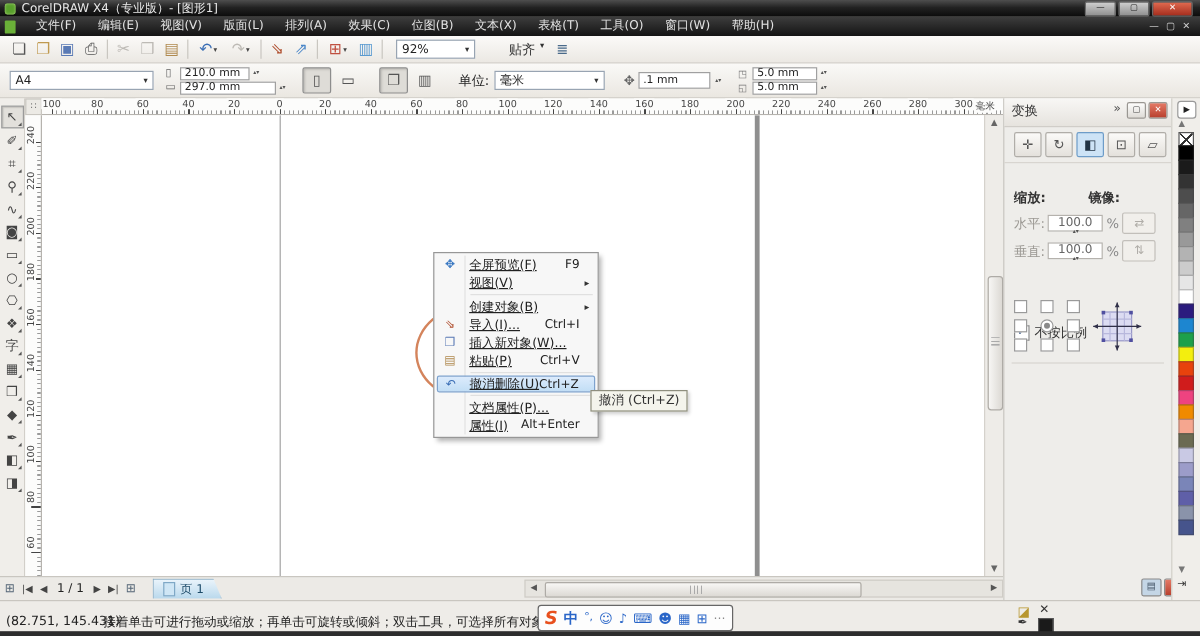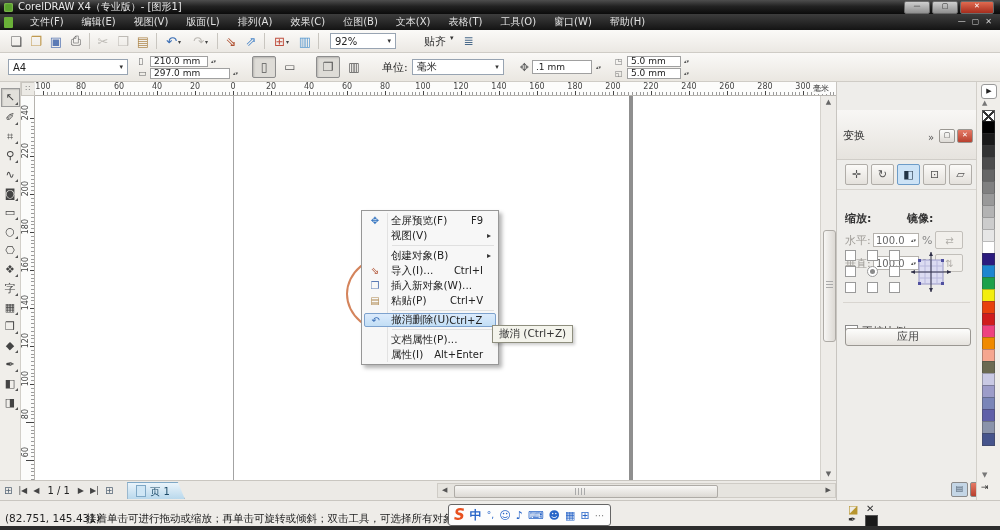--- a/index.html
+++ b/index.html
@@ -90,55 +90,55 @@
   #page-edge-left{position:absolute;left:198px;top:0;bottom:0;width:1px;background:#a3a3a3;}
   #page-edge-right{position:absolute;left:594px;top:0;bottom:0;width:4px;background:#8f8f8f;}
   #ellipse{position:absolute;left:311px;top:158px;width:90px;height:76px;border:2px solid #d4845c;border-radius:50%;}
 
   
   #ctxmenu{position:absolute;left:361px;top:210px;width:132px;background:#f7f7f7;border:1px solid #979797;
            box-shadow:3px 3px 4px rgba(0,0,0,.3);padding:2px 2px;z-index:6;}
   #ctxmenu::before{content:"";position:absolute;left:25px;top:2px;bottom:2px;width:1px;background:#e2e2e2;}
   .cm-row{display:flex;align-items:center;height:15px;font-size:10.5px;position:relative;}
   .cm-icon{width:22px;text-align:center;font-size:10px;}
-  .cm-label{flex:1;padding-left:5px;white-space:nowrap;}
+  .cm-label{flex:1;padding-left:5px;white-space:nowrap;text-decoration:underline;}
   .cm-shortcut{padding-right:4px;color:#222;font-size:10px;}
   .cm-sub{width:9px;font-size:8px;color:#333;}
   .cm-row.hl{background:linear-gradient(#dcebfc,#c2def5);border:1px solid #7da2ce;border-radius:2px;height:14px;box-sizing:border-box;}
   .cm-row.sep{height:5px;}
   .cm-row.sep::after{content:"";position:absolute;left:28px;right:2px;top:2px;height:1px;background:#e0e0e0;}
   #ctx-tooltip{position:absolute;left:492px;top:325px;background:#f4f4ec;border:1px solid #8e8e7e;
                padding:1px 6px;font-size:10.5px;color:#333;z-index:7;box-shadow:2px 2px 3px rgba(0,0,0,.2);}
 
   
   #vscroll{left:820px;top:96px;width:16px;height:384px;background:#eeece8;border-left:1px solid #d5d2cc;box-sizing:border-box;}
   .sarrow{position:absolute;left:0;width:100%;height:12px;text-align:center;font-size:7px;color:#666;line-height:12px;}
   #vthumb{position:absolute;left:2px;top:134px;width:11px;height:110px;background:linear-gradient(90deg,#f7f6f4,#dcd9d4);
           border:1px solid #aeaba6;border-radius:3px;}
   #vthumb::after{content:"";position:absolute;left:2px;right:2px;top:50px;height:7px;
                  background:repeating-linear-gradient(0deg,#aaa 0 1px,transparent 1px 3px);}
 
   
   #docker{left:836px;top:82px;width:140px;height:423px;background:#eeedeA;border-left:1px solid #c8c5c0;box-sizing:border-box;}
-  #docker-title{height:17px;display:flex;align-items:flex-end;background:linear-gradient(#f8f7f5,#e6e3de);
-                border-bottom:1px solid #d0cdc8;padding:16px 3px;margin-top:28px;}
+  #docker-title{height:17px;display:flex;align-items:flex-start;background:linear-gradient(#f8f7f5,#e6e3de);
+                border-bottom:1px solid #d0cdc8;padding:3px 3px;}
   #docker-title .t{flex:1;font-size:11px;color:#333;padding-left:3px;}
   #docker-title .chev{color:#555;font-size:10px;margin-right:3px;}
   .dkbtn{width:14px;height:12px;border:1px solid #9a9792;border-radius:2px;background:linear-gradient(#fdfdfc,#dedbd6);
          font-size:7px;line-height:10px;text-align:center;color:#444;margin-left:2px;}
   .dkbtn.close{background:linear-gradient(#e57a66,#b8402e);color:#fff;}
   #xfrm-btns{display:flex;gap:3px;padding:4px 0 4px 8px;border-bottom:1px solid #d8d5d0;}
   .xbtn{width:21px;height:19px;border:1px solid #b0ada8;border-radius:2px;background:linear-gradient(#fbfaf8,#e4e1dc);
         display:flex;align-items:center;justify-content:center;font-size:11px;color:#555;}
   .xbtn.selected{background:#cde3f6;border-color:#6d9cc8;color:#234;}
   .dklabel{font-size:11px;font-weight:bold;color:#333;}
   .dkrow{display:flex;align-items:center;padding-left:8px;margin-top:5px;}
   .graylab{color:#9b9893;font-size:11px;width:28px;}
   .dkfield{display:inline-flex;align-items:center;background:#fff;border:1px solid #b5b2ad;height:14px;
-           width:46px;font-size:10px;color:#666;padding:0 2px;box-sizing:border-box;justify-content:space-between;}
+           width:46px;font-size:10px;color:#666;padding:0 18px;box-sizing:border-box;justify-content:space-between;flex-direction:column;}
   .pct{margin:0 3px;color:#888;}
   .mirbtn{width:26px;height:16px;border:1px solid #c2bfba;border-radius:2px;background:#f1efeb;color:#b0ada8;
           font-size:10px;display:flex;align-items:center;justify-content:center;}
   .chkrow{display:flex;align-items:center;gap:4px;padding-left:8px;margin-top:52px;font-size:11px;color:#333;}
   .chk{width:11px;height:11px;background:#fff;border:1px solid #8a8a8a;font-size:9px;line-height:10px;text-align:center;color:#44618e;}
   #anchor-grid{position:absolute;left:8px;top:168px;display:grid;grid-template-columns:repeat(3,11px);
                grid-auto-rows:11px;gap:5px 11px;}
   .gcell{background:#fff;border:1px solid #9a9a9a;box-sizing:border-box;position:relative;}
   .gcell.radio{border-radius:50%;}
   .gcell.radio::after{content:"";position:absolute;left:2px;top:2px;width:5px;height:5px;border-radius:50%;background:#8a8a8a;}
@@ -624,21 +624,20 @@
         <line x1="2" y1="24" x2="42" y2="24" stroke="#303048"></line>
         <line x1="22" y1="4" x2="22" y2="44" stroke="#303048"></line>
         <path d="M2 24l4-2v4zM42 24l-4-2v4zM22 4l-2 4h4zM22 44l-2-4h4z" fill="#303048"></path>
         <rect x="9" y="11" width="3" height="3" fill="#5050a0"></rect>
           <rect x="32" y="11" width="3" height="3" fill="#5050a0"></rect>
         <rect x="9" y="34" width="3" height="3" fill="#5050a0"></rect>
           <rect x="32" y="34" width="3" height="3" fill="#5050a0"></rect>
       </svg>
     </div>
     <div id="docker-sep2"></div>
-    <div class="dkbigbtn" style="top:246px">应用</div>
     <div id="mini-btns">
       <span class="mini blue">▤</span>
       <span class="mini red">✕</span>
     </div>
   </div>
 
   <div class="abs" id="palette">
     <div id="pal-flyout">▶</div>
     <div id="pal-up">▲</div>
     <div id="pal-swatches">

